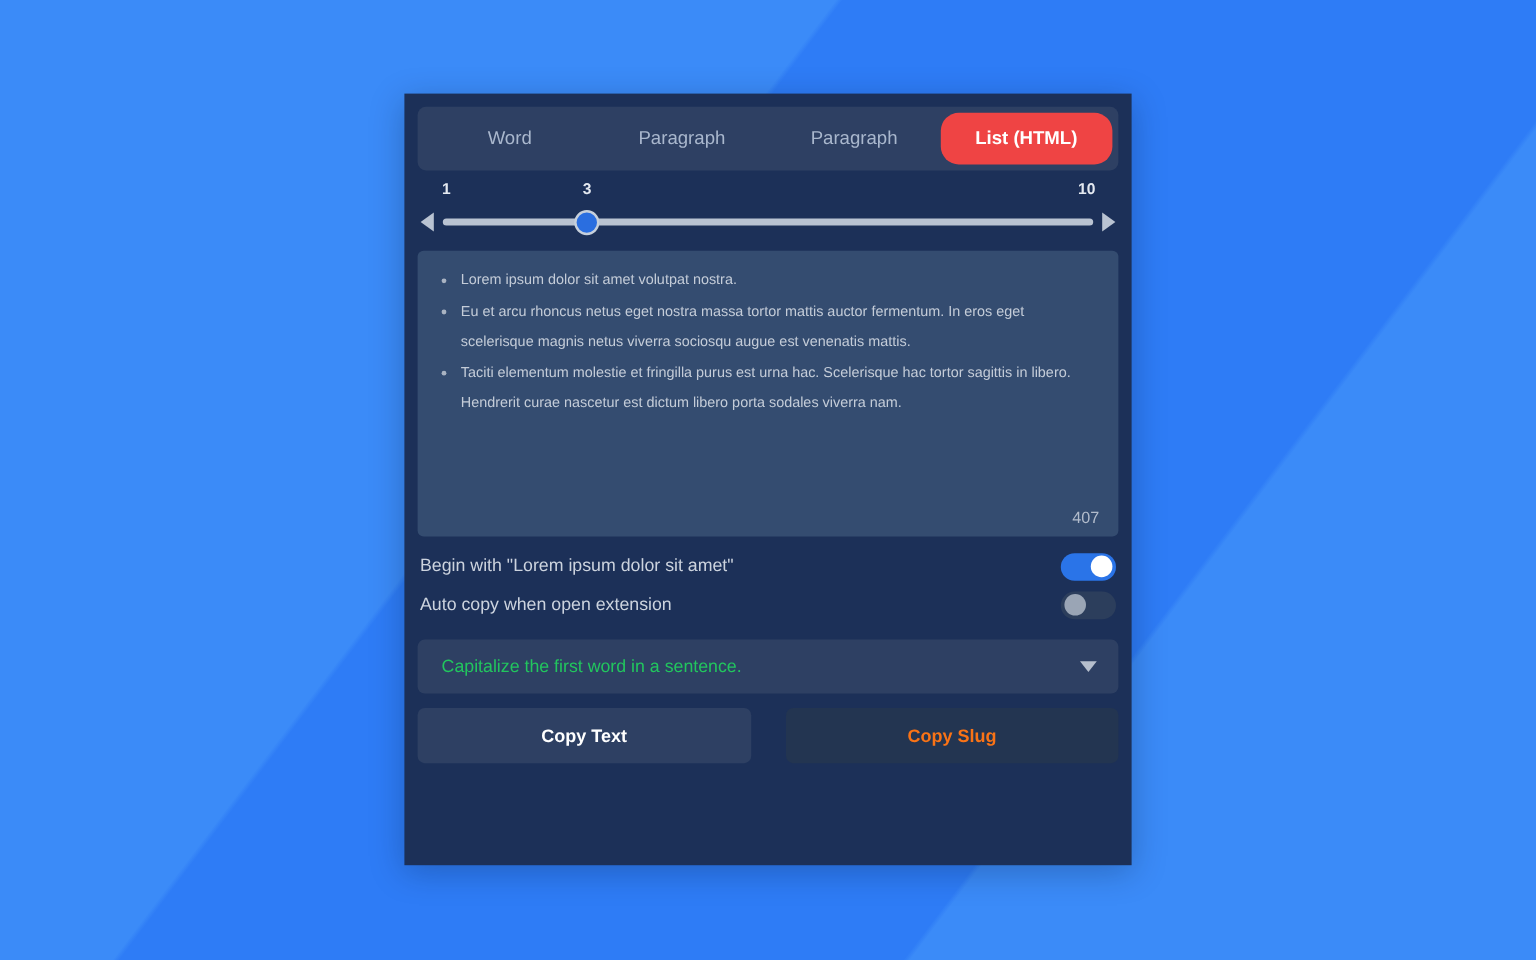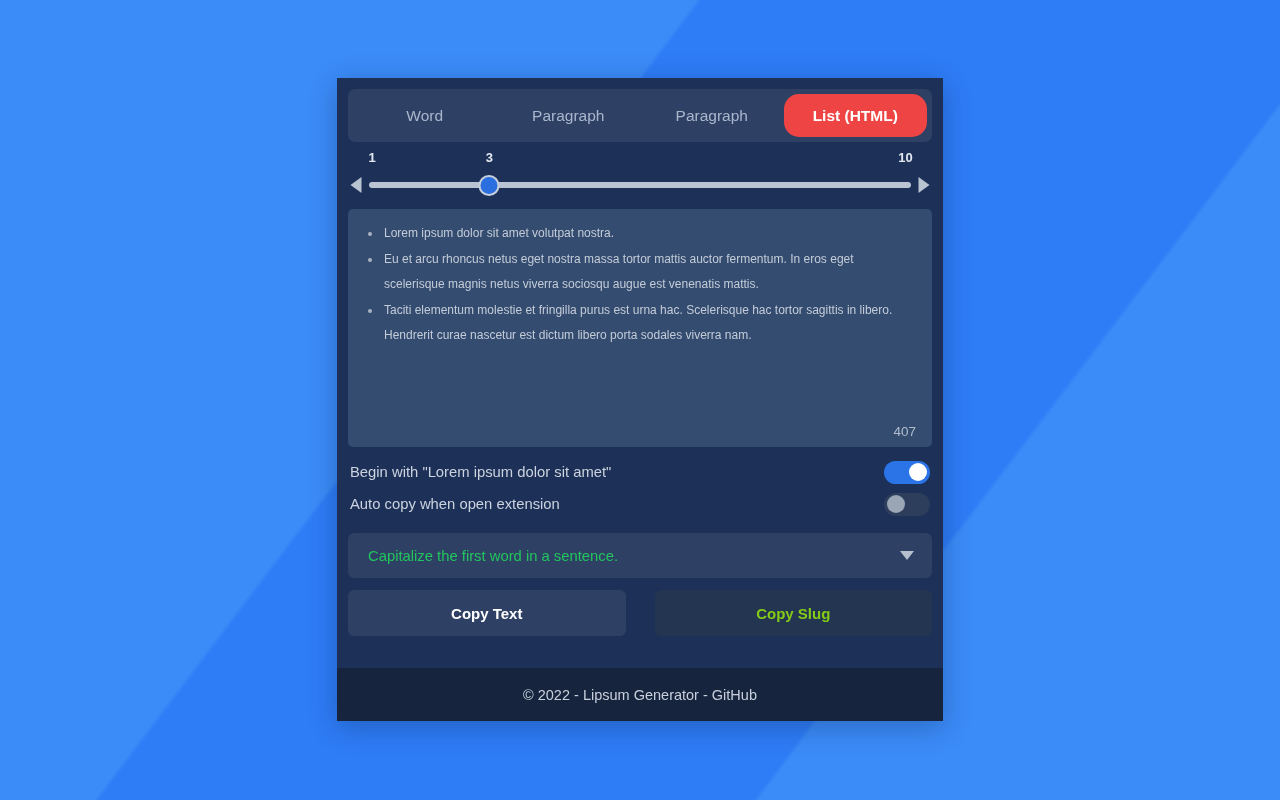--- a/index.html
+++ b/index.html
@@ -200,21 +200,21 @@
     flex:1;
     height:46px;
     border-radius:6px;
     display:flex; align-items:center; justify-content:center;
     font-size:15px;
     font-weight:bold;
     cursor:pointer;
     user-select:none;
   }
   .btn-primary   { background:#2e4063; color:#ffffff; }
-  .btn-secondary { background:#233551; color:#84cc16;text-align:right; }
+  .btn-secondary { background:#233551; color:#f97316;text-align:right; }
 
   
   .footer {
     margin-top:auto;
     background:#16243d;
     height:53px;
     display:flex; align-items:center; justify-content:center;
   }
   .footer-text { font-size:14.5px; color:#c8d0dc; }
 </style>
@@ -281,17 +281,14 @@
       <div class="select-value">Capitalize the first word in a sentence.</div>
       <div class="caret"></div>
     </div>
   </div>
 
   <div class="actions">
     <div class="action-btn btn-primary">Copy Text</div>
     <div class="action-btn btn-secondary">Copy Slug</div>
   </div>
 
-  <div class="footer">
-    <div class="footer-text">© 2022 - Lipsum Generator - GitHub</div>
-  </div>
 
 </div>
 
 </body></html>

